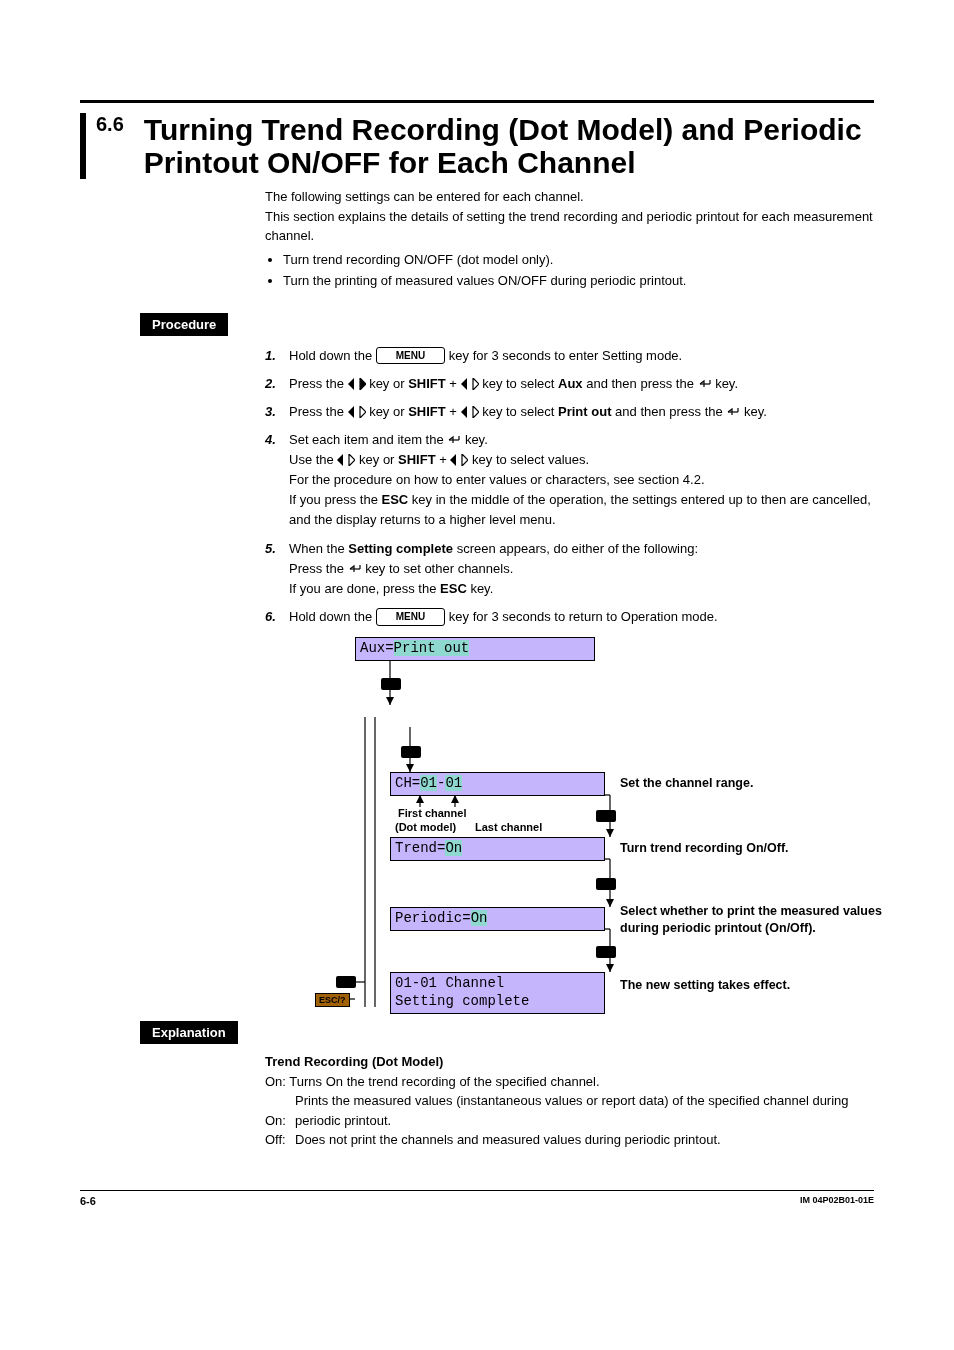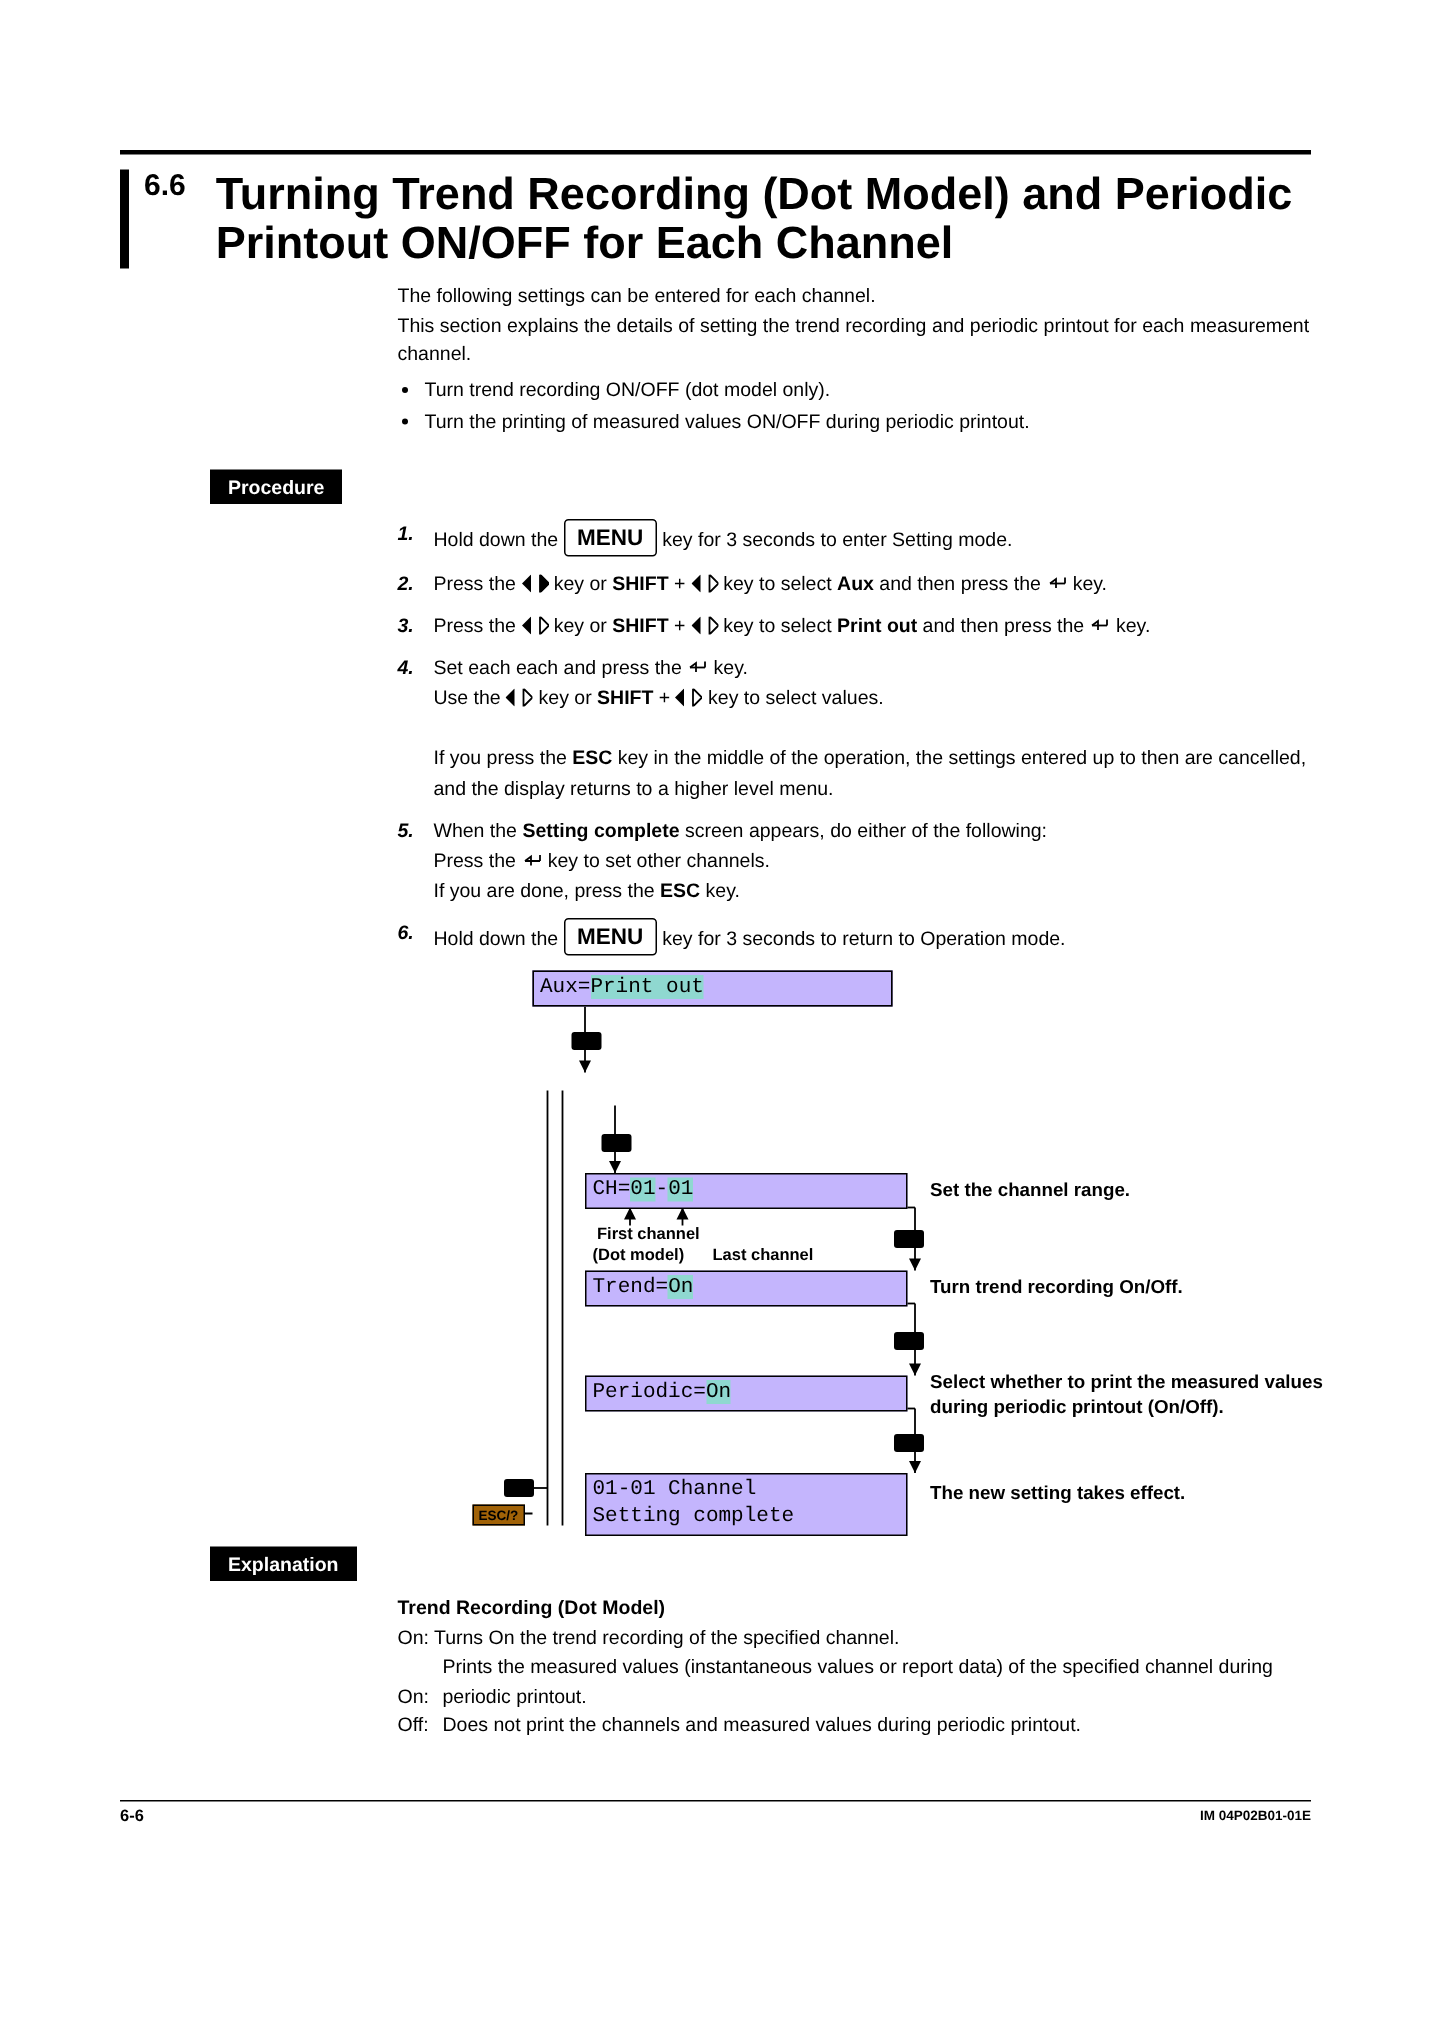--- a/index.html
+++ b/index.html
@@ -74,23 +74,23 @@
     width: 24px;
     flex-shrink: 0;
   }
   .step .txt {
     flex: 1;
   }
   .menu-key {
     display: inline-block;
     border: 1px solid #000;
     border-radius: 3px;
-    font-size: 15px;
-    font-weight: bold;
-    padding: 0 8px;
+    font-size: 10px;
+    font-weight: bold;
+    padding: 0 19px;
     vertical-align: 1px;
     font-family: Arial, sans-serif;
   }
   .enter-key {
     display: inline-flex;
     align-items: center;
     font-size: 12px;
     vertical-align: -1px;
   }
   .enter-key svg { width: 14px; height: 10px; }
@@ -253,39 +253,39 @@
               <line x1="2" y1="5" x2="12" y2="5"></line>
               <line x1="12" y1="5" x2="12" y2="1"></line>
             </svg>
           </span><span> key.</span>
       </div>
     </div>
 
     <div class="step">
       <div class="num">4.</div>
       <div class="txt">
-        <span>Set each each and press the </span><span class="enter-key">
+        <span>Set each item and item the </span><span class="enter-key">
             <svg viewBox="0 0 14 10">
               <polyline points="2,5 6,2 6,8"></polyline>
               <line x1="2" y1="5" x2="12" y2="5"></line>
               <line x1="12" y1="5" x2="12" y2="1"></line>
             </svg>
           </span><span> key.</span><br>
         <span>Use the </span><span class="updown">
             <svg viewBox="0 0 18 12">
               <polygon class="fill" points="0,6 6,12 6,0"></polygon>
               <polyline points="12,0 18,6 12,12 12,0"></polyline>
             </svg>
           </span><span> key or </span><b>SHIFT</b><span> + </span><span class="updown">
             <svg viewBox="0 0 18 12">
               <polygon class="fill" points="0,6 6,12 6,0"></polygon>
               <polyline points="12,0 18,6 12,12 12,0"></polyline>
             </svg>
           </span><span> key to select values.</span><br>
-        <br>
+        <span>For the procedure on how to enter values or characters, see section 4.2.</span><br>
         <span>If you press the </span><b>ESC</b><span> key in the middle of the operation, the settings entered up to then are cancelled, and the display returns to a higher level menu.</span>
       </div>
     </div>
 
     <div class="step">
       <div class="num">5.</div>
       <div class="txt">
         <span>When the </span><b>Setting complete</b><span> screen appears, do either of the following:</span><br>
         <span>Press the </span><span class="enter-key">
             <svg viewBox="0 0 14 10">

